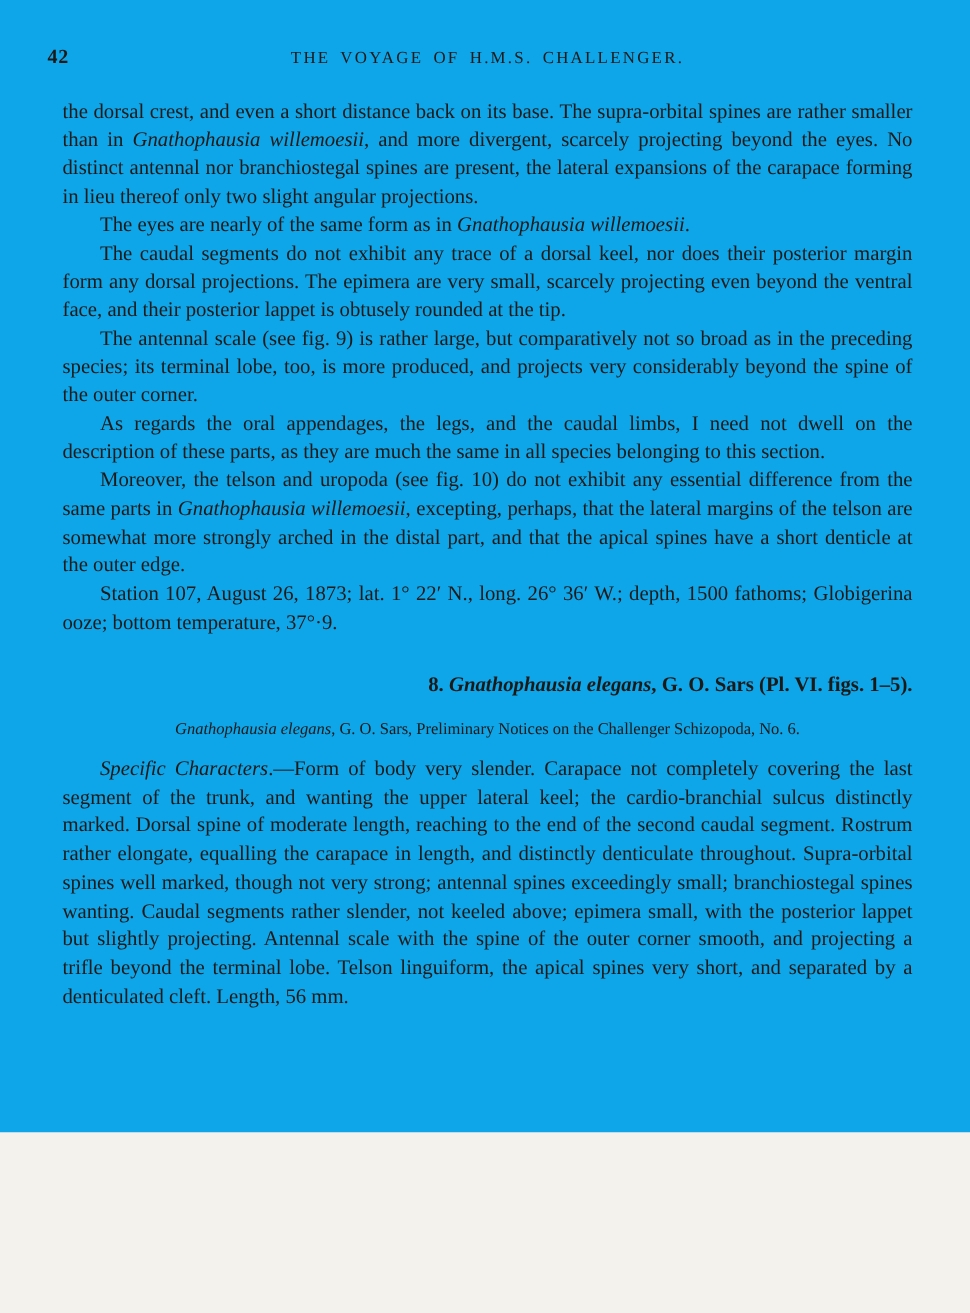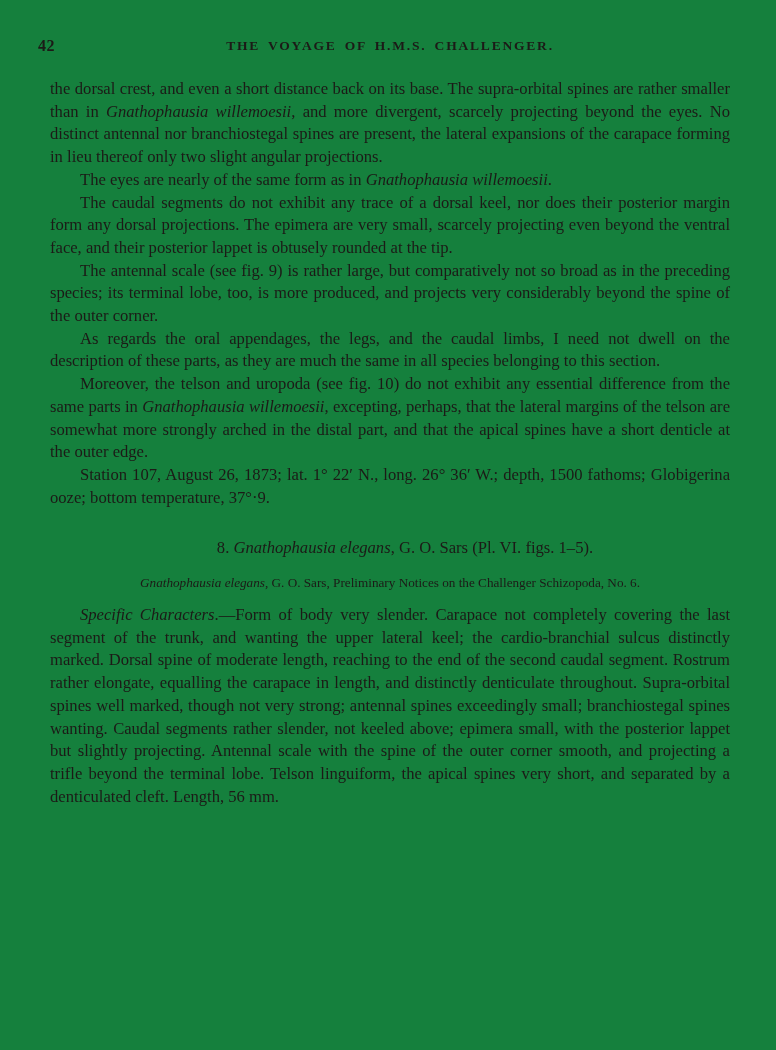--- a/index.html
+++ b/index.html
@@ -4,23 +4,23 @@
 <style>
   html, body {
     margin: 0;
     padding: 0;
     background: #f4f2ed;
   }
   .page {
     position: relative;
     box-sizing: border-box;
     width: 776px;
-    height: 1050px;
+    height: 906px;
     margin: 0 auto;
-    background: #15803d;
+    background: #0ea5e9;
     color: #1c1a17;
     font-family: "Liberation Serif", "DejaVu Serif", serif;
     padding: 36px 46px 8px 50px;
     overflow: hidden;
   }
   .page-header {
     position: relative;
     height: 22px;
     margin-bottom: 20px;
   }
@@ -28,43 +28,43 @@
     position: absolute;
     left: -12px;
     top: 1px;
     font-size: 16px;
     font-weight: bold;
     letter-spacing: 0.5px;
   }
   .running-title {
     text-align: center;
     font-size: 13.5px;
-    font-weight: bold;
+    font-weight: normal;
     letter-spacing: 1.8px;
     word-spacing: 3px;
     padding-top: 2px;
   }
   .page-body {
     font-size: 16.6px;
     line-height: 22.7px;
     text-align: justify;
   }
   p.para {
     margin: 0;
     text-indent: 30px;
   }
   p.para.noindent {
     text-indent: 0;
   }
   h2.section-heading {
     margin: 28px 0 14px 0;
     font-size: 16.6px;
-    font-weight: normal;
+    font-weight: bold;
     text-indent: 30px;
-    text-align: center;
+    text-align: right;
   }
   .citation {
     text-align: center;
     font-size: 13.2px;
     line-height: 18px;
     margin: 0 0 12px 0;
   }
   em.run {
     font-style: italic;
   }

